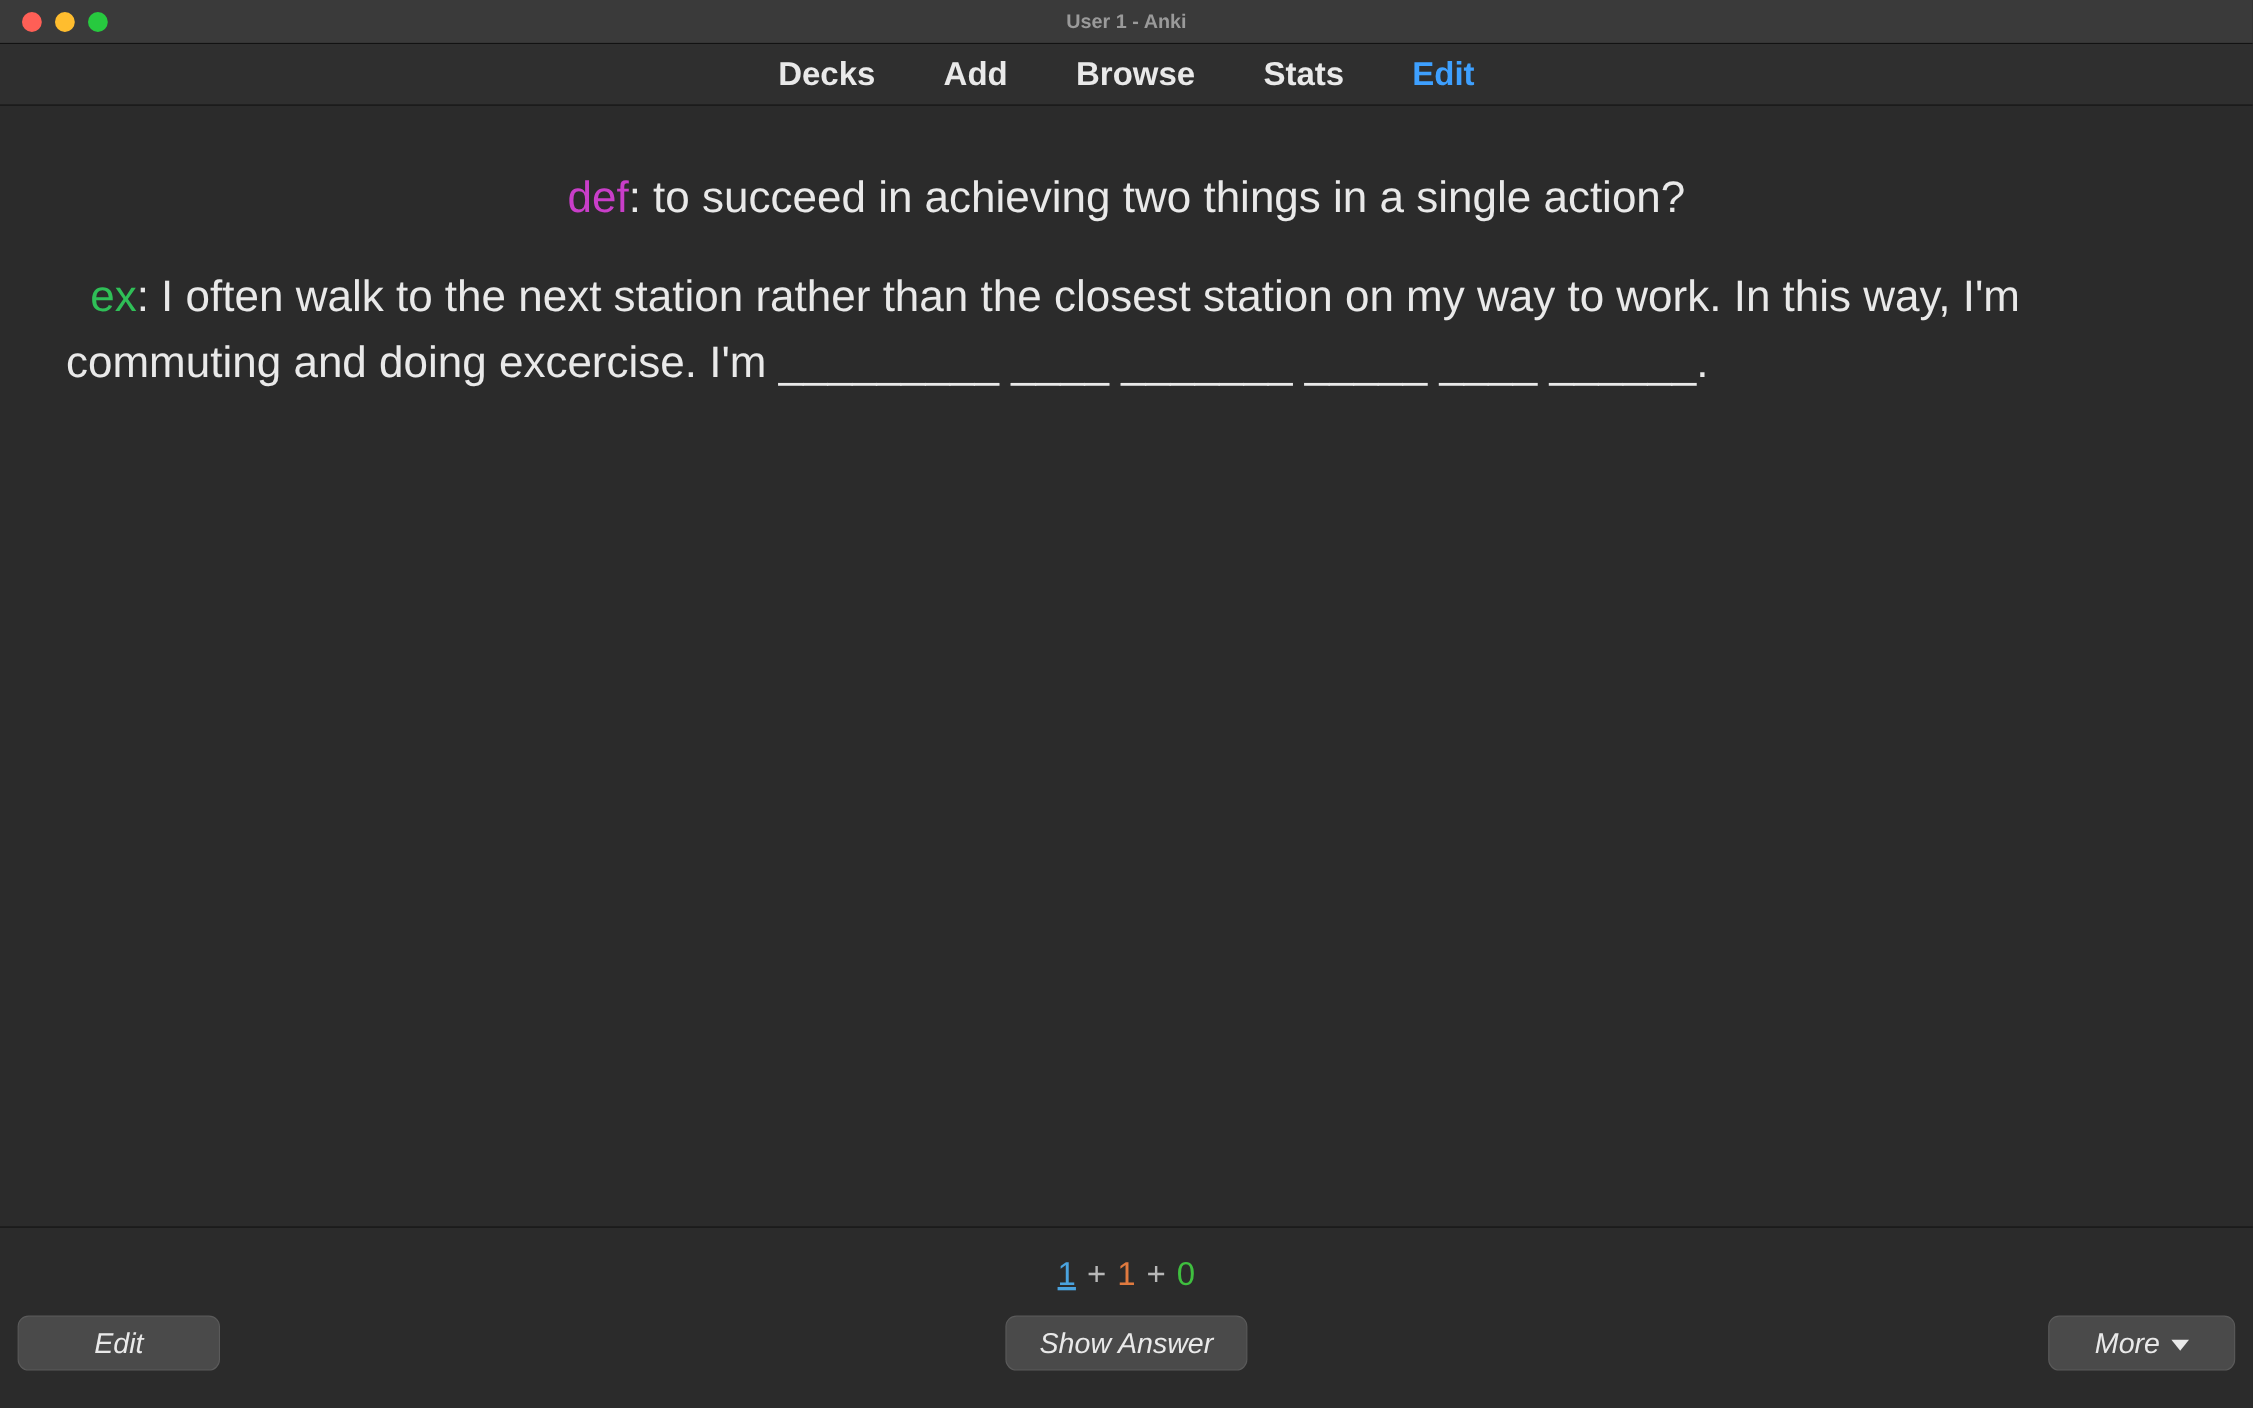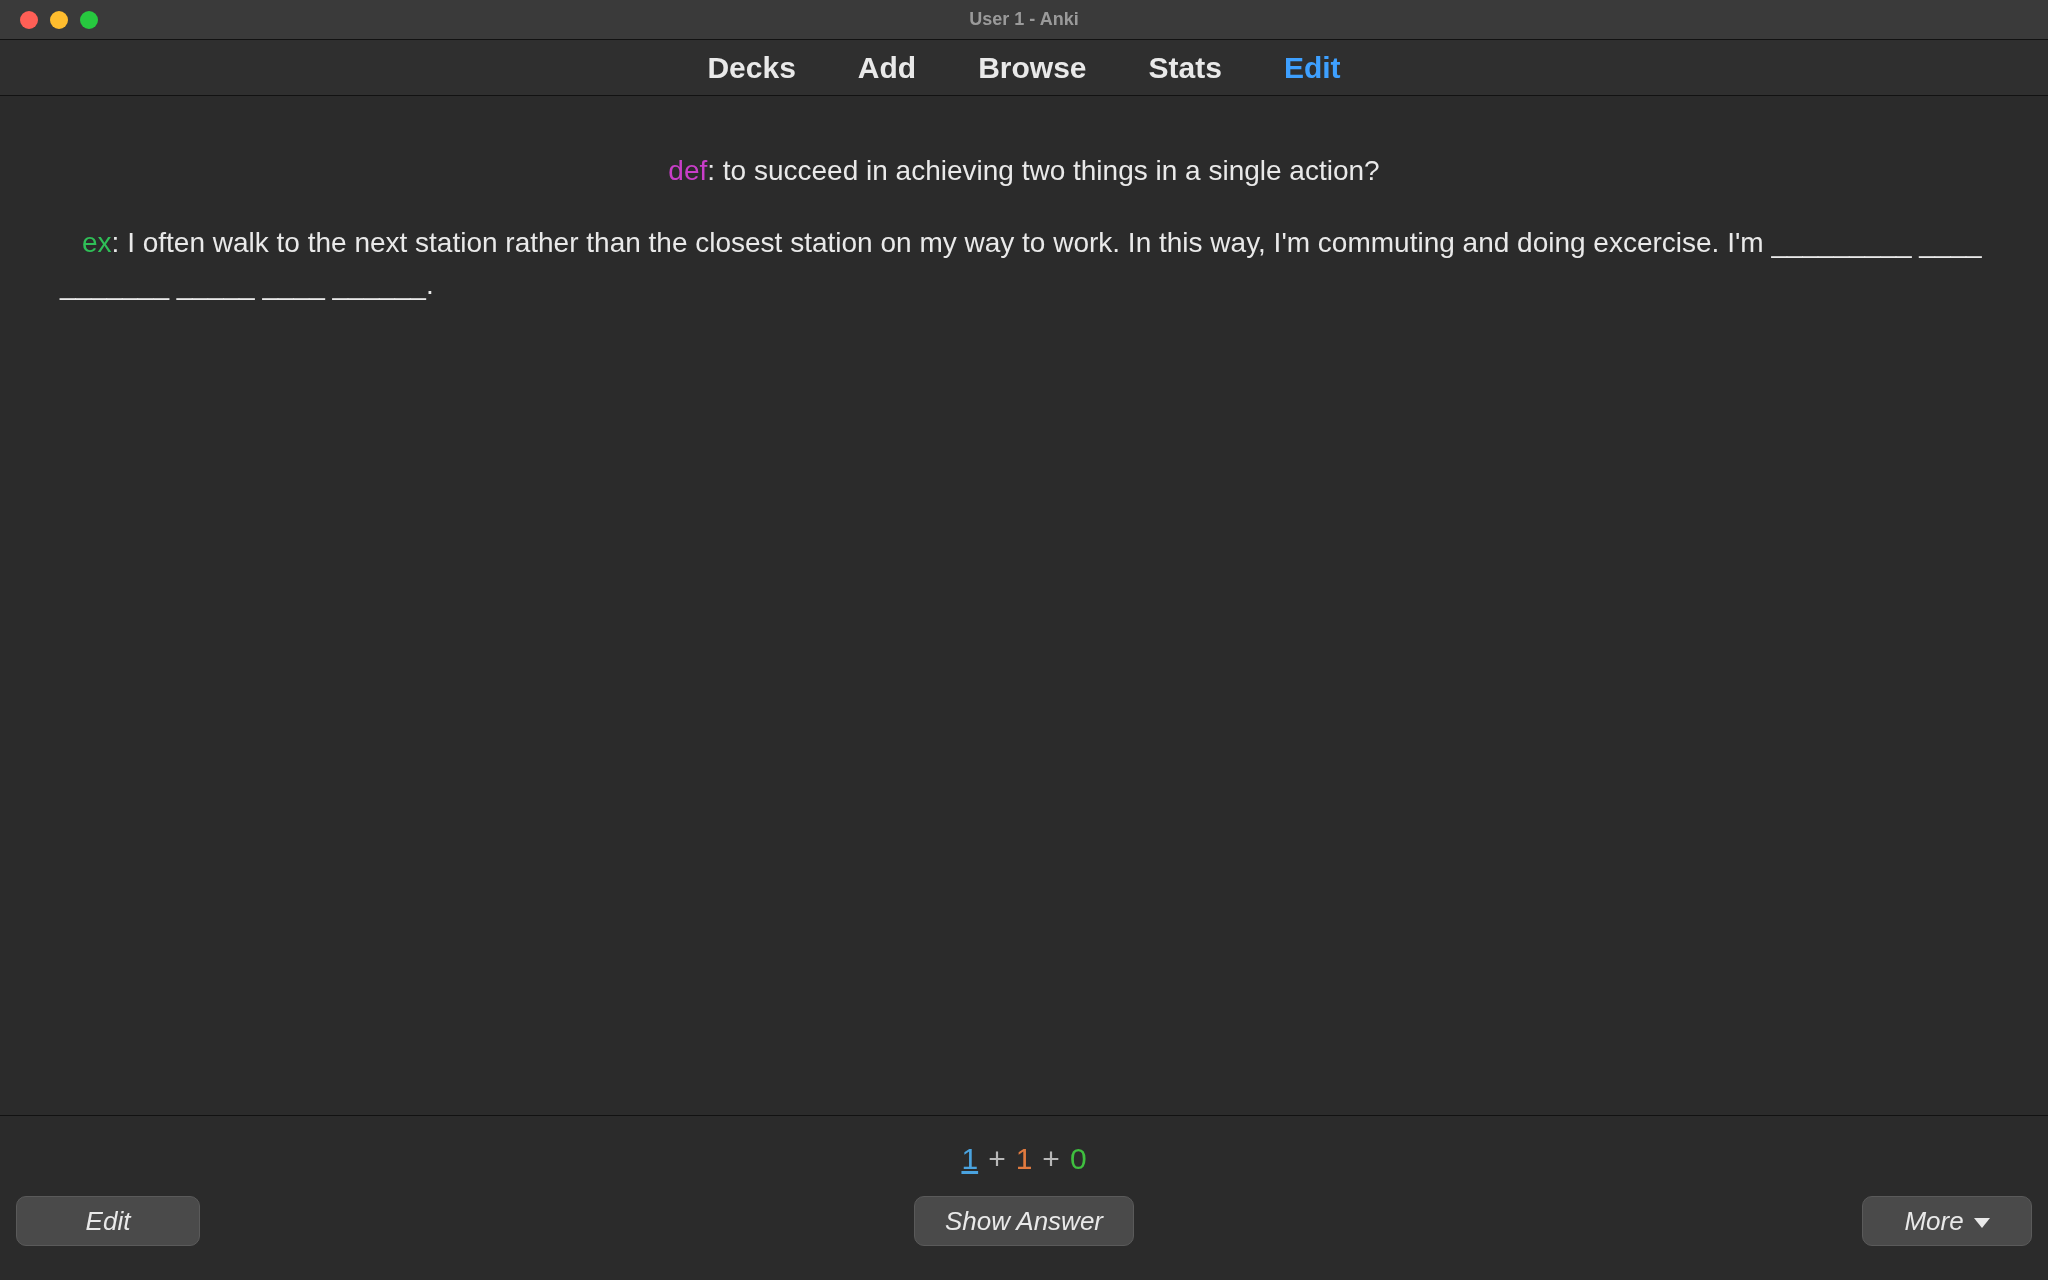--- a/index.html
+++ b/index.html
@@ -74,21 +74,21 @@
   .nav-item { color: var(--text); cursor: pointer; }
   .nav-item.active { color: var(--accent-blue); }
   
   .card-area {
     position: absolute;
     top: 96px;
     left: 0;
     right: 0;
     bottom: 165px;
     padding: 54px 60px 30px 60px;
-    font-size: 28px;
+    font-size: 40px;
     line-height: 1.5;
     color: var(--text);
     text-align: center;
   }
   .def-line { margin-bottom: 30px; }
   .def-label { color: var(--def-color); }
   .ex-block { text-align: left; }
   .ex-label { color: var(--ex-color); padding-left: 22px;}
   
   .bottombar {

